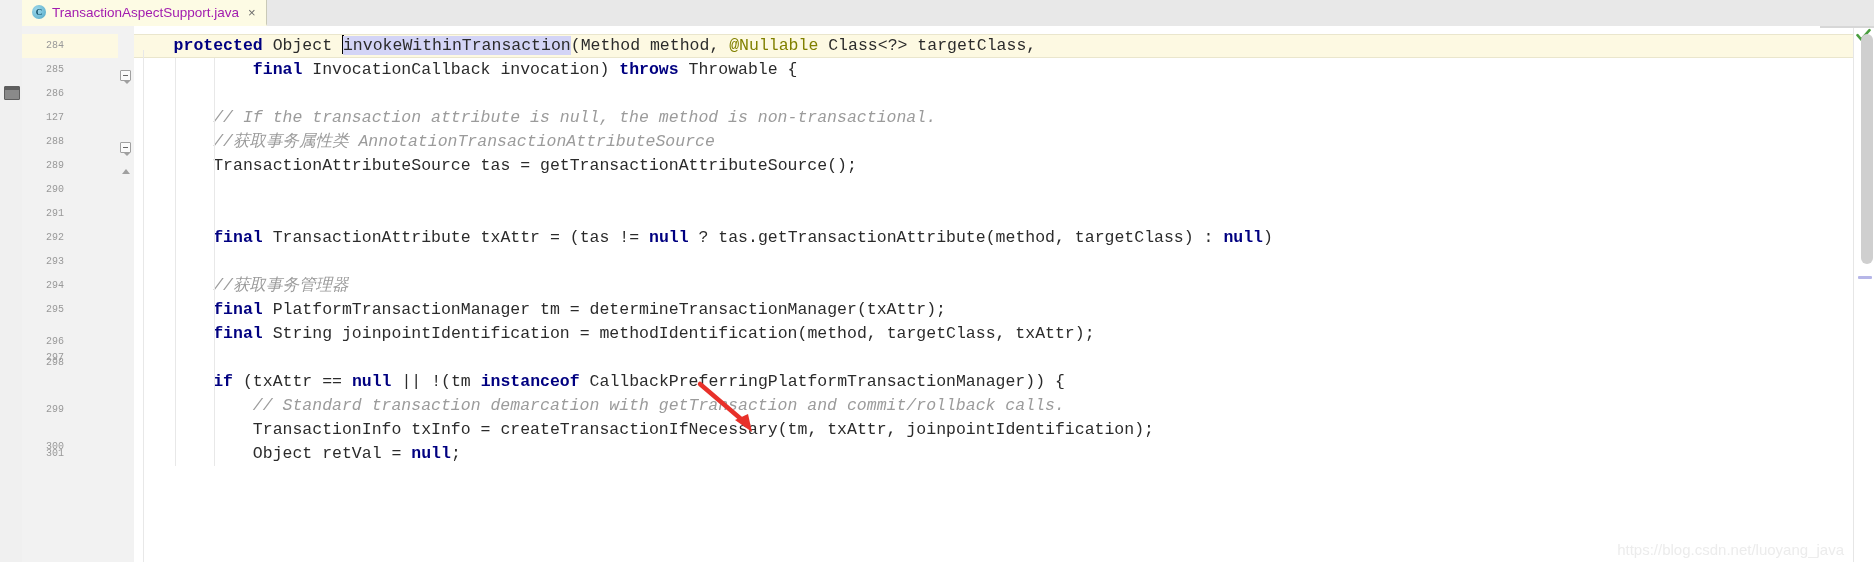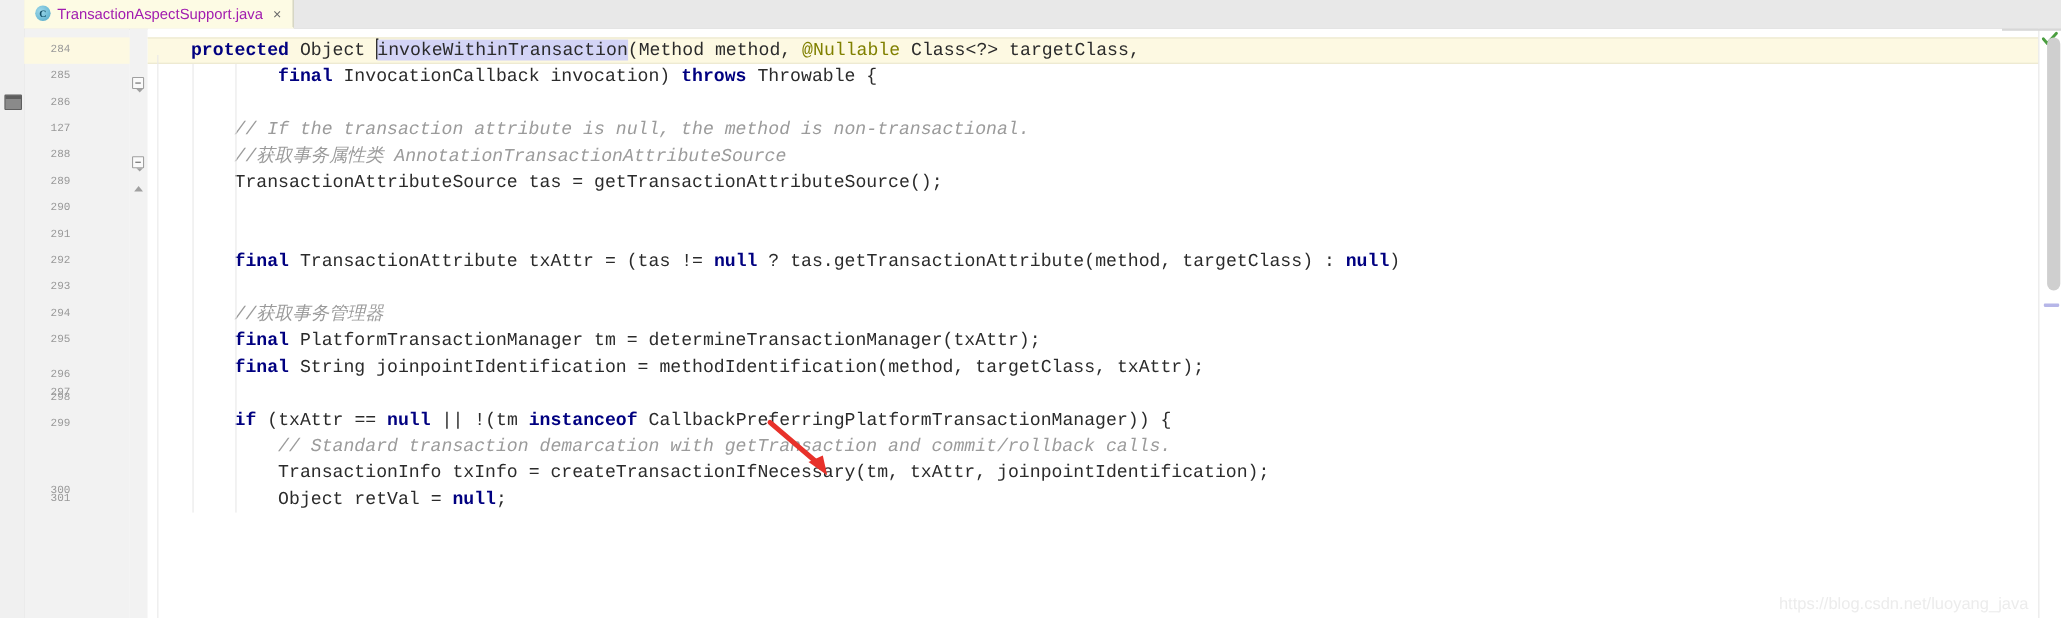--- a/index.html
+++ b/index.html
@@ -197,21 +197,21 @@
       <div class="lnum" style="top: 128px;">289</div>
       <div class="lnum" style="top: 152px;">290</div>
       <div class="lnum" style="top: 176px;">291</div>
       <div class="lnum" style="top: 200px;">292</div>
       <div class="lnum" style="top: 224px;">293</div>
       <div class="lnum" style="top: 248px;">294</div>
       <div class="lnum" style="top: 272px;">295</div>
       <div class="lnum" style="top: 304px;">296</div>
       <div class="lnum" style="top: 320px;">297</div>
       <div class="lnum" style="top: 325px;">298</div>
-      <div class="lnum" style="top: 348px;">299</div>
+      <div class="lnum" style="top: 372px;">299</div>
       <div class="lnum" style="top: 409px;">300</div>
       <div class="lnum" style="top: 416px;">301</div>
     </div>
 
   <div class="foldstrip" id="foldstrip">
     <div class="fold" style="top:44px;">
         <div class="fold-minus"></div>
       </div>
     <div class="fold" style="top:116px;">
         <div class="fold-minus"></div>

